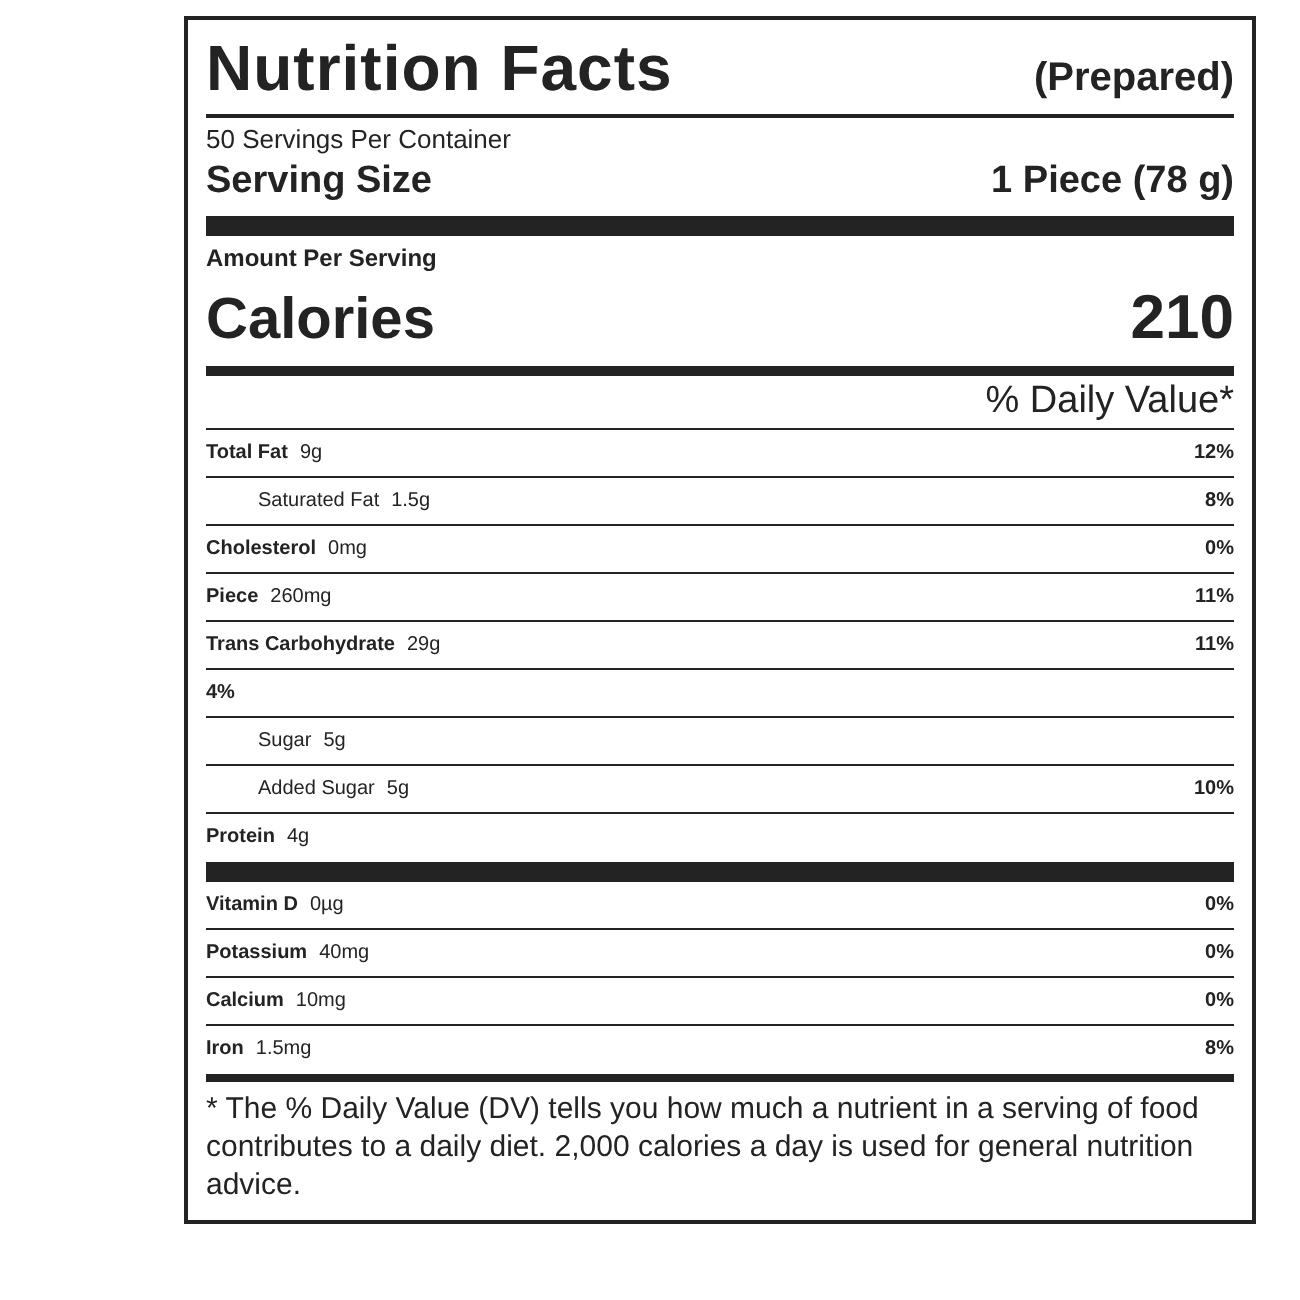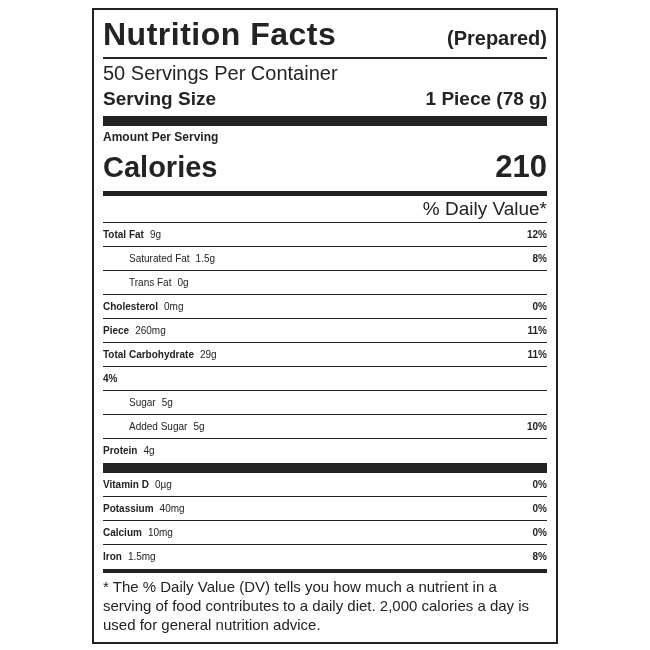--- a/index.html
+++ b/index.html
@@ -11,36 +11,36 @@
   html, body {
     width: 650px; height: 650px;
     background: var(--background);
     font-family: "Liberation Sans", sans-serif;
     color: var(--text);
     overflow: hidden;
   }
   .nf-label {
     position: absolute;
     left: 92px; top: 8px;
-    width: 466px;
+    width: 536px;
     border: 2px solid var(--text);
     background: var(--background);
     padding: 4px 9px 8px 9px;
   }
   
   .nf-title-row {
     display: flex;
     justify-content: space-between;
     align-items: baseline;
     padding: 2px 0 4px 0;
     border-bottom: 2px solid var(--text);
   }
   .nf-title { font-size: 32px; font-weight: bold; letter-spacing: 0.5px; }
   .nf-title-suffix { font-size: 20px; font-weight: bold; }
-  .nf-servings { font-size: 20px; padding: 3px 0 1px 0; }
+  .nf-servings { font-size: 13px; padding: 3px 0 1px 0; }
   .nf-serving-row {
     display: flex;
     justify-content: space-between;
     align-items: flex-start;
     font-size: 19px; font-weight: bold;
     padding: 2px 0 6px 0;
   }
   
   .bar-thick  { height: 10px; background: var(--bar); }
   .bar-medium { height: 5px;  background: var(--bar); }
@@ -117,37 +117,33 @@
   <div class="row">
     <span class="nm"><b>Total Fat</b><span class="amt">9g</span></span>
     <span class="dv">12%</span>
   </div>
 
   <div class="row sub">
     <span class="nm"><span>Saturated Fat</span><span class="amt">1.5g</span></span>
     <span class="dv">8%</span>
   </div>
 
-  <div class="row sub">
-    <span class="nm"><span>Trans Fat</span><span class="amt">0g</span></span>
-    <span class="dv"></span>
-  </div>
 
   <div class="row">
     <span class="nm"><b>Cholesterol</b><span class="amt">0mg</span></span>
     <span class="dv">0%</span>
   </div>
 
   <div class="row">
     <span class="nm"><b>Piece</b><span class="amt">260mg</span></span>
     <span class="dv">11%</span>
   </div>
 
   <div class="row">
-    <span class="nm"><b>Total Carbohydrate</b><span class="amt">29g</span></span>
+    <span class="nm"><b>Trans Carbohydrate</b><span class="amt">29g</span></span>
     <span class="dv">11%</span>
   </div>
 
   <div class="row sub">
     <span class="dv">4%</span>
   </div>
 
   <div class="row sub">
     <span class="nm"><span>Sugar</span><span class="amt">5g</span></span>
     <span class="dv"></span>

